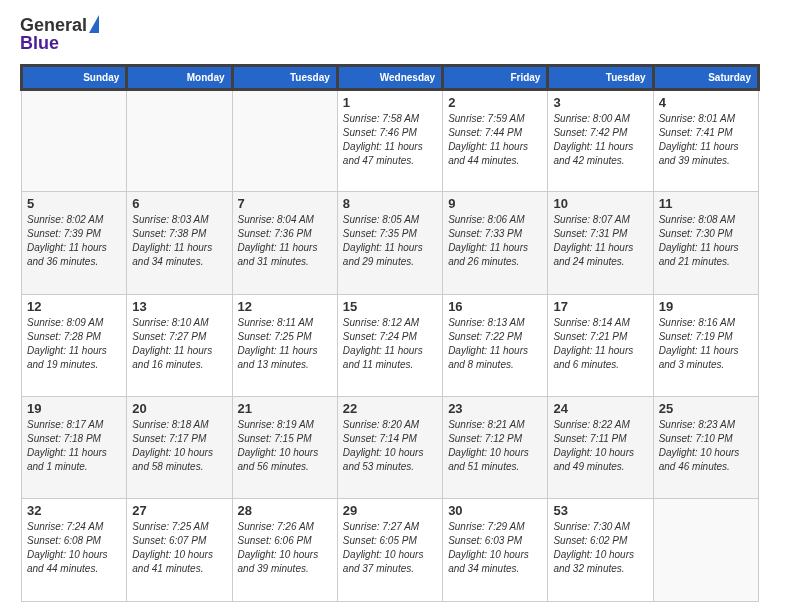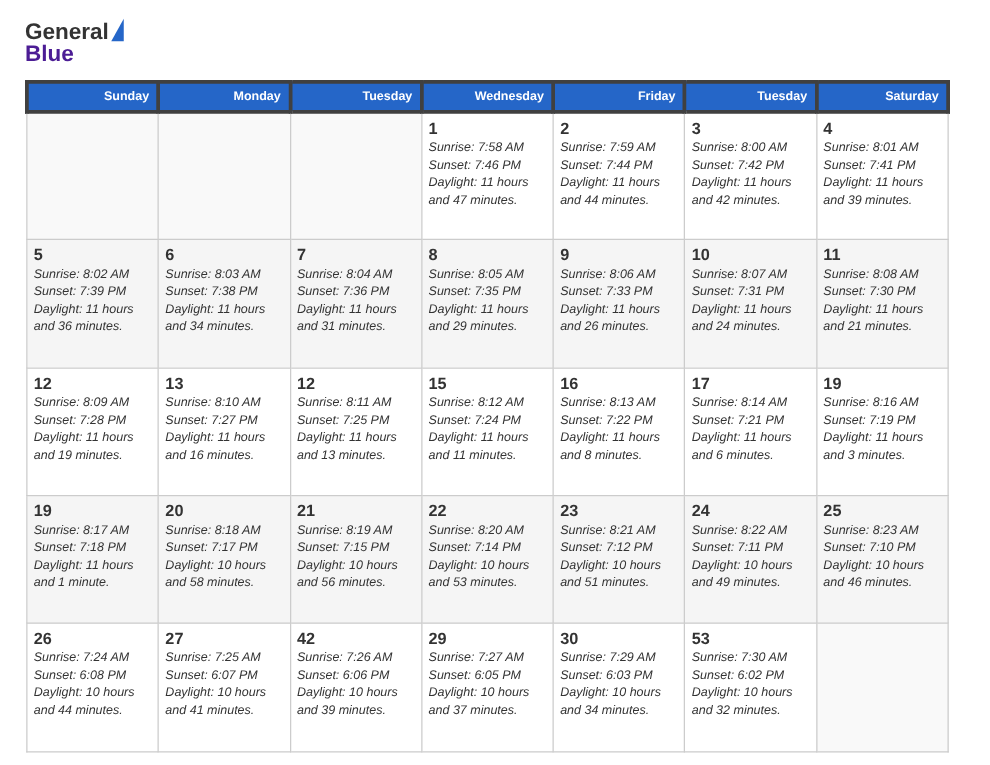--- a/index.html
+++ b/index.html
@@ -217,29 +217,29 @@
             <span class="cell-date">24</span>
             <div class="cell-info">Sunrise: 8:22 AM<br>Sunset: 7:11 PM<br>Daylight: 10 hours and 49 minutes.</div>
           </td>
           <td>
             <span class="cell-date">25</span>
             <div class="cell-info">Sunrise: 8:23 AM<br>Sunset: 7:10 PM<br>Daylight: 10 hours and 46 minutes.</div>
           </td>
         </tr>
         <tr>
           <td>
-            <span class="cell-date">26</span>
+            <span class="cell-date">32</span>
             <div class="cell-info">Sunrise: 7:24 AM<br>Sunset: 6:08 PM<br>Daylight: 10 hours and 44 minutes.</div>
           </td>
           <td>
             <span class="cell-date">27</span>
             <div class="cell-info">Sunrise: 7:25 AM<br>Sunset: 6:07 PM<br>Daylight: 10 hours and 41 minutes.</div>
           </td>
           <td>
-            <span class="cell-date">42</span>
+            <span class="cell-date">28</span>
             <div class="cell-info">Sunrise: 7:26 AM<br>Sunset: 6:06 PM<br>Daylight: 10 hours and 39 minutes.</div>
           </td>
           <td>
             <span class="cell-date">29</span>
             <div class="cell-info">Sunrise: 7:27 AM<br>Sunset: 6:05 PM<br>Daylight: 10 hours and 37 minutes.</div>
           </td>
           <td>
             <span class="cell-date">30</span>
             <div class="cell-info">Sunrise: 7:29 AM<br>Sunset: 6:03 PM<br>Daylight: 10 hours and 34 minutes.</div>
           </td>

